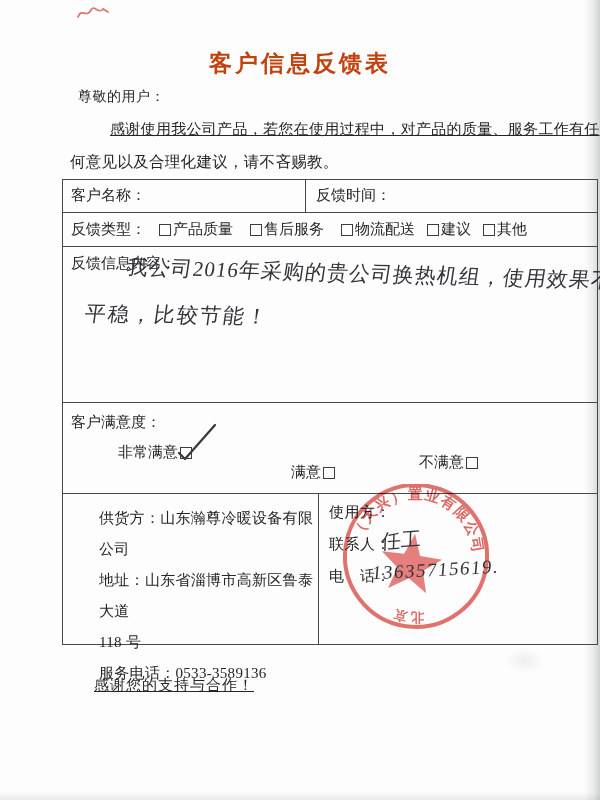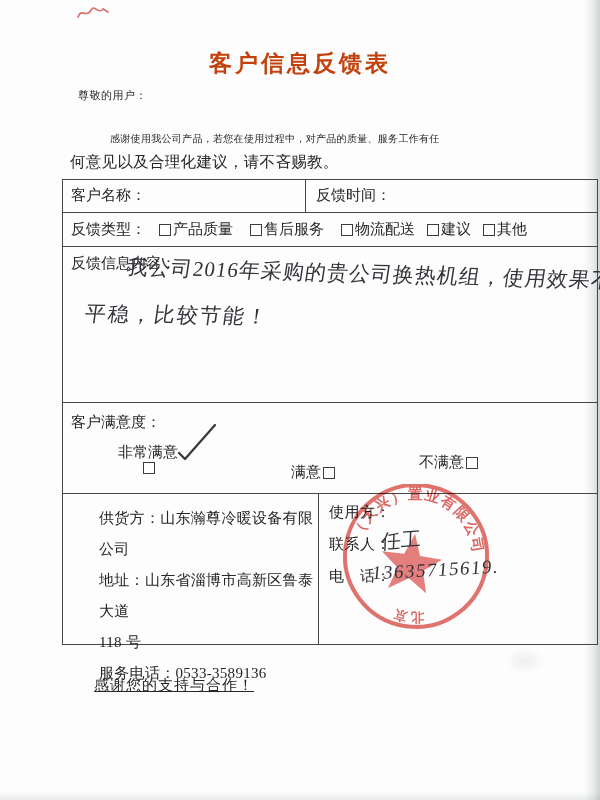--- a/index.html
+++ b/index.html
@@ -15,22 +15,22 @@
   .bottom-shade{position:absolute;left:0;bottom:0;width:100%;height:8px;
     background:linear-gradient(to bottom, rgba(130,140,140,0), rgba(130,140,140,.16));
     pointer-events:none;}
   .smudge{position:absolute;left:505px;top:648px;width:40px;height:26px;border-radius:50%;
     background:radial-gradient(ellipse, rgba(120,130,135,.12), rgba(120,130,135,0) 70%);}
   .title{
     position:absolute;top:48px;left:0;width:100%;text-align:center;
     font-family:"Liberation Sans","DejaVu Sans",sans-serif;
     font-weight:bold;font-size:23px;letter-spacing:3px;color:#c2410c;
   }
-  .salutation{position:absolute;left:78px;top:88px;font-size:11px;letter-spacing:.5px;}
-  .intro1{position:absolute;left:110px;top:132px;font-size:10px;letter-spacing:.3px;}
+  .salutation{position:absolute;left:78px;top:88px;font-size:14px;letter-spacing:.5px;}
+  .intro1{position:absolute;left:110px;top:120px;font-size:15px;letter-spacing:.3px;text-decoration:underline;}
   .intro2{position:absolute;left:70px;top:152px;font-size:15.5px;letter-spacing:.3px;}
   .closing{position:absolute;left:94px;top:676px;font-size:15px;letter-spacing:1px;text-decoration:underline;}
 
   .form-table{
     position:absolute;left:62px;top:179px;width:536px;height:466px;
     border:1.5px solid #474747;box-sizing:border-box;
   }
   .row{position:relative;box-sizing:border-box;border-bottom:1.5px solid #474747;font-size:15px;}
   .row:last-child{border-bottom:none;margin-left:28px;}
   .r1{height:33px;display:flex;}
@@ -45,21 +45,21 @@
     box-sizing:border-box;margin-right:2px;background:#fff;}
   .r3{height:156px;}
   .r3 .content-label{position:absolute;left:8px;top:7px;}
   .hw{font-family:cursive;color:#33343a;white-space:nowrap;}
   .hw-line1{position:absolute;left:64px;top:14px;font-size:21px;transform:rotate(1.6deg) skewX(-7deg);letter-spacing:1px;}
   .hw-line2{position:absolute;left:22px;top:54px;font-size:21px;transform:rotate(1deg) skewX(-7deg);letter-spacing:2px;}
   .r4{height:91px;}
   .r4 .sat-label{position:absolute;left:8px;top:10px;}
   .sat-opt{position:absolute;top:40px;display:flex;align-items:center;}
   .sat-opt .cbx{margin:0 0 0 2px;}
-  .opt0{left:55px;flex-direction:column;} .opt1{left:228px;margin-top:20px;} .opt2{left:356px;margin-top:10px;}
+  .opt0{left:55px;} .opt1{left:228px;margin-top:20px;} .opt2{left:356px;margin-top:10px;}
   .check-svg{position:absolute;left:110px;top:16px;overflow:visible;}
   .r5{height:150.5px;}
   .r5 .col-left{position:absolute;left:0;top:0;width:228px;height:100%;
     border-right:1.5px solid #474747;box-sizing:border-box;padding:9px 0 0 8px;}
   .r5 .col-left div{line-height:31px;letter-spacing:.3px;}
   .r5 .lbl{position:absolute;left:238px;font-size:15px;letter-spacing:.5px;}
   .lbl-user{top:9px;} .lbl-contact{top:41px;} .lbl-phone{top:73px;}
   .hw-contact{position:absolute;left:290px;top:33px;font-size:20px;transform:rotate(-4deg) skewX(-6deg);z-index:4;}
   .hw-phone{position:absolute;left:281px;top:65px;font-size:19px;transform:rotate(-3deg) skewX(-8deg);letter-spacing:1.5px;z-index:4;}
   .stamp{position:absolute;left:338px;top:484px;z-index:3;opacity:.88;mix-blend-mode:multiply;}

